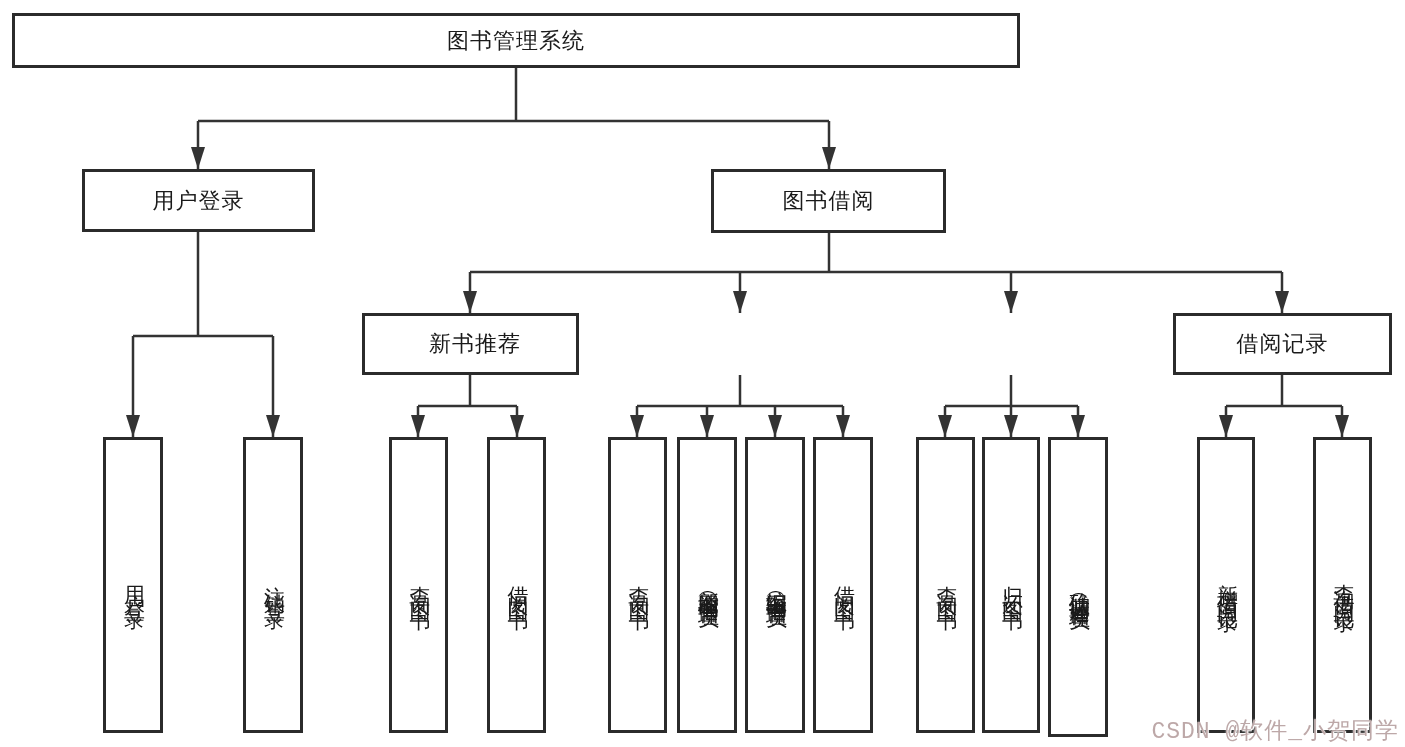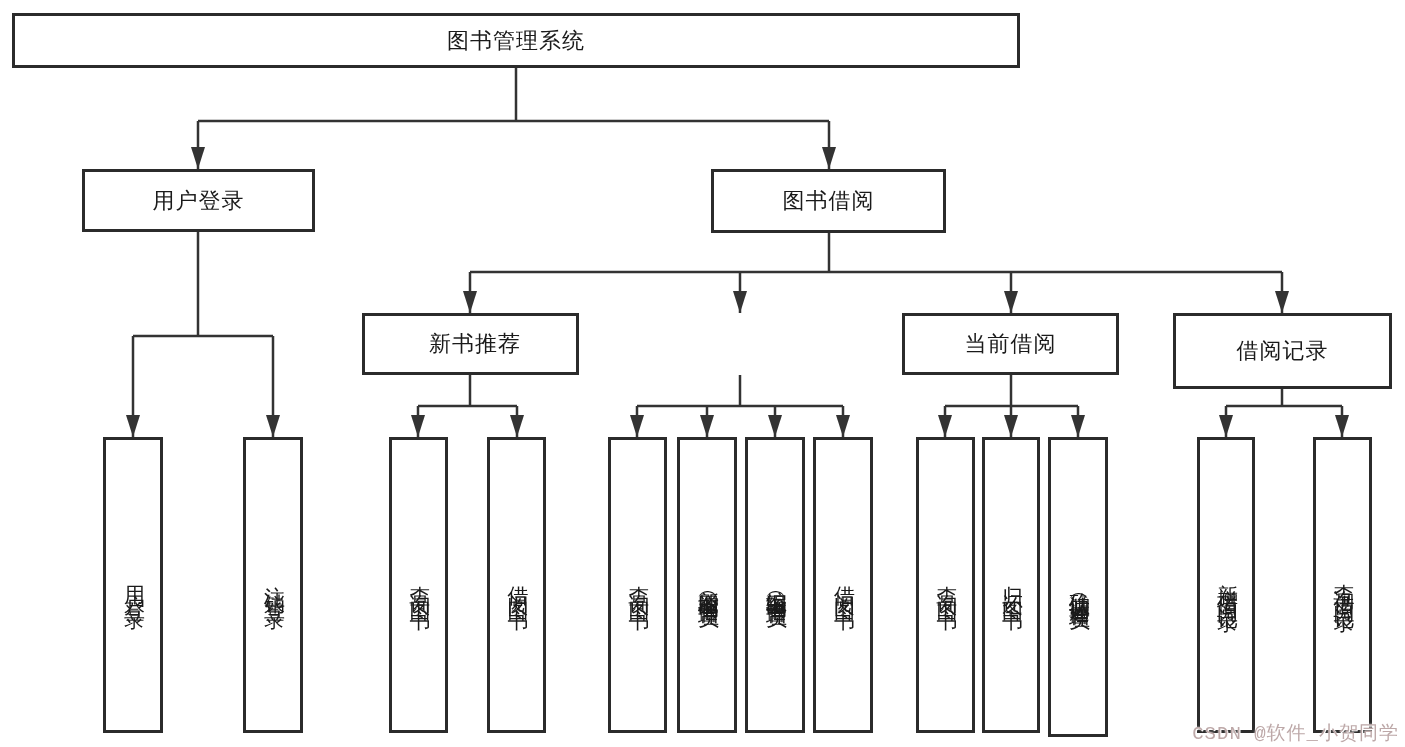--- a/index.html
+++ b/index.html
@@ -41,21 +41,21 @@
     text-orientation:mixed;
     letter-spacing:0.38em;
     line-height:1;
     white-space:nowrap;
   }
   #wires{position:absolute;left:0;top:0;z-index:1;}
   .watermark{
     position:absolute;
     right:6px;
     bottom:1px;
-    font-size:19px;
+    font-size:23px;
     color:#bda8a8;
     text-shadow:0 0 2px #ffffff, 1px 1px 0 #ffffff;
     z-index:5;
     letter-spacing:1px;
     white-space:nowrap;
   }
 </style>
 </head>
 <body>
 
@@ -110,22 +110,21 @@
       <line x1="1342" y1="406" x2="1342" y2="437" marker-end="url(#arrow)"></line>
     </g>
   </svg>
 
   <div class="node root" style="left:12px;top:13px;width:1008px;height:55px;">图书管理系统</div>
 
   <div class="node" style="left:82px;top:169px;width:233px;height:63px;">用户登录</div>
   <div class="node" style="left:711px;top:169px;width:235px;height:64px;">图书借阅</div>
 
   <div class="node" style="left:362px;top:313px;width:217px;height:62px;padding-left:9px;">新书推荐</div>
-  <div class="node" style="left:902px;top:313px;width:217px;height:62px;">当前借阅</div>
-  <div class="node" style="left:1173px;top:313px;width:219px;height:76px;">借阅记录</div>
+  <div class="node" style="left:1173px;top:313px;width:219px;height:62px;">借阅记录</div>
 
   <div class="vnode" style="left:103px;top:437px;width:60px;height:296px;">
     <span>用户登录</span>
   </div>
   <div class="vnode" style="left:243px;top:437px;width:60px;height:296px;">
     <span>注销登录</span>
   </div>
 
   <div class="vnode" style="left:389px;top:437px;width:59px;height:296px;">
     <span>查询图书</span>

